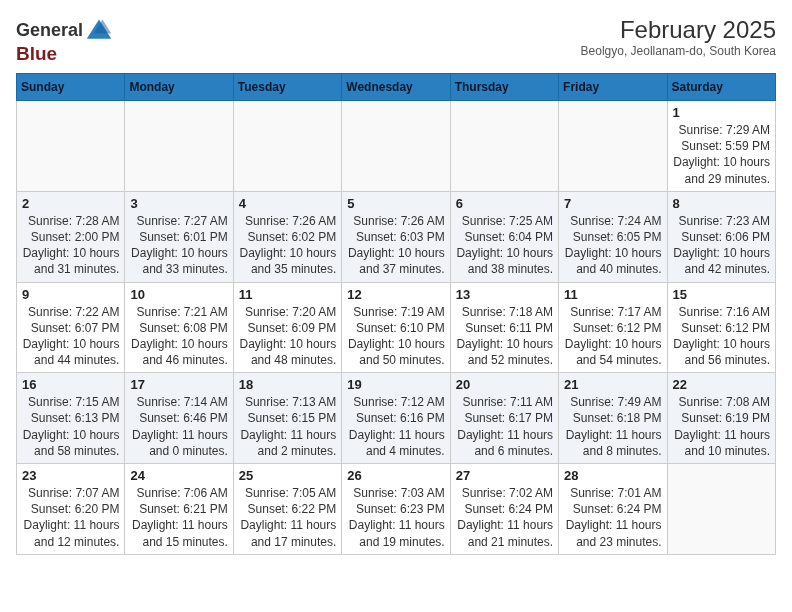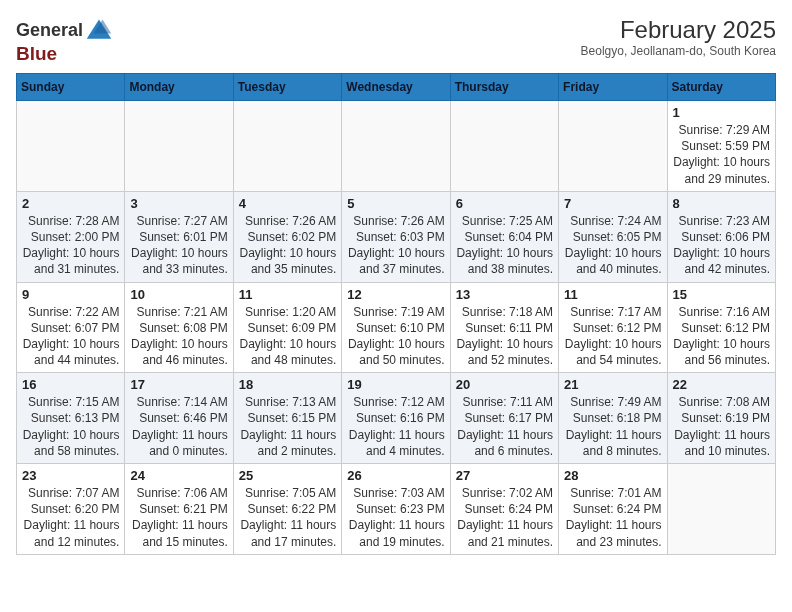--- a/index.html
+++ b/index.html
@@ -189,21 +189,21 @@
 Daylight: 10 hours and 44 minutes.</div>
         </td>
         <td>
           <span class="day-num">10</span>
           <div class="day-info">Sunrise: 7:21 AM
 Sunset: 6:08 PM
 Daylight: 10 hours and 46 minutes.</div>
         </td>
         <td>
           <span class="day-num">11</span>
-          <div class="day-info">Sunrise: 1:20 AM
+          <div class="day-info">Sunrise: 7:20 AM
 Sunset: 6:09 PM
 Daylight: 10 hours and 48 minutes.</div>
         </td>
         <td>
           <span class="day-num">12</span>
           <div class="day-info">Sunrise: 7:19 AM
 Sunset: 6:10 PM
 Daylight: 10 hours and 50 minutes.</div>
         </td>
         <td>

